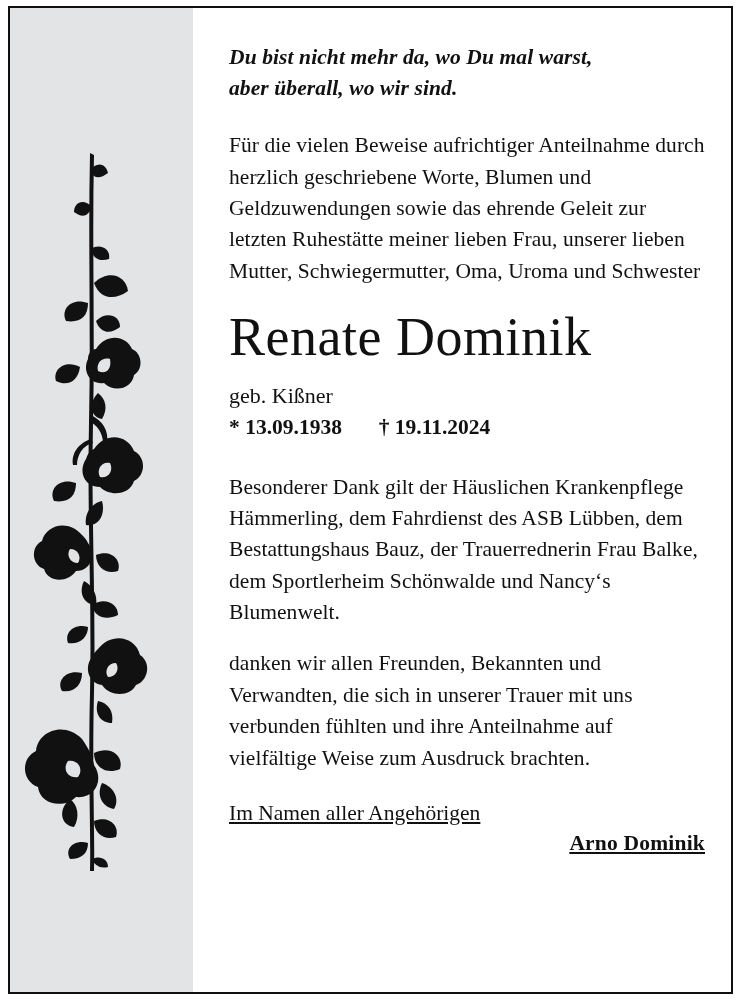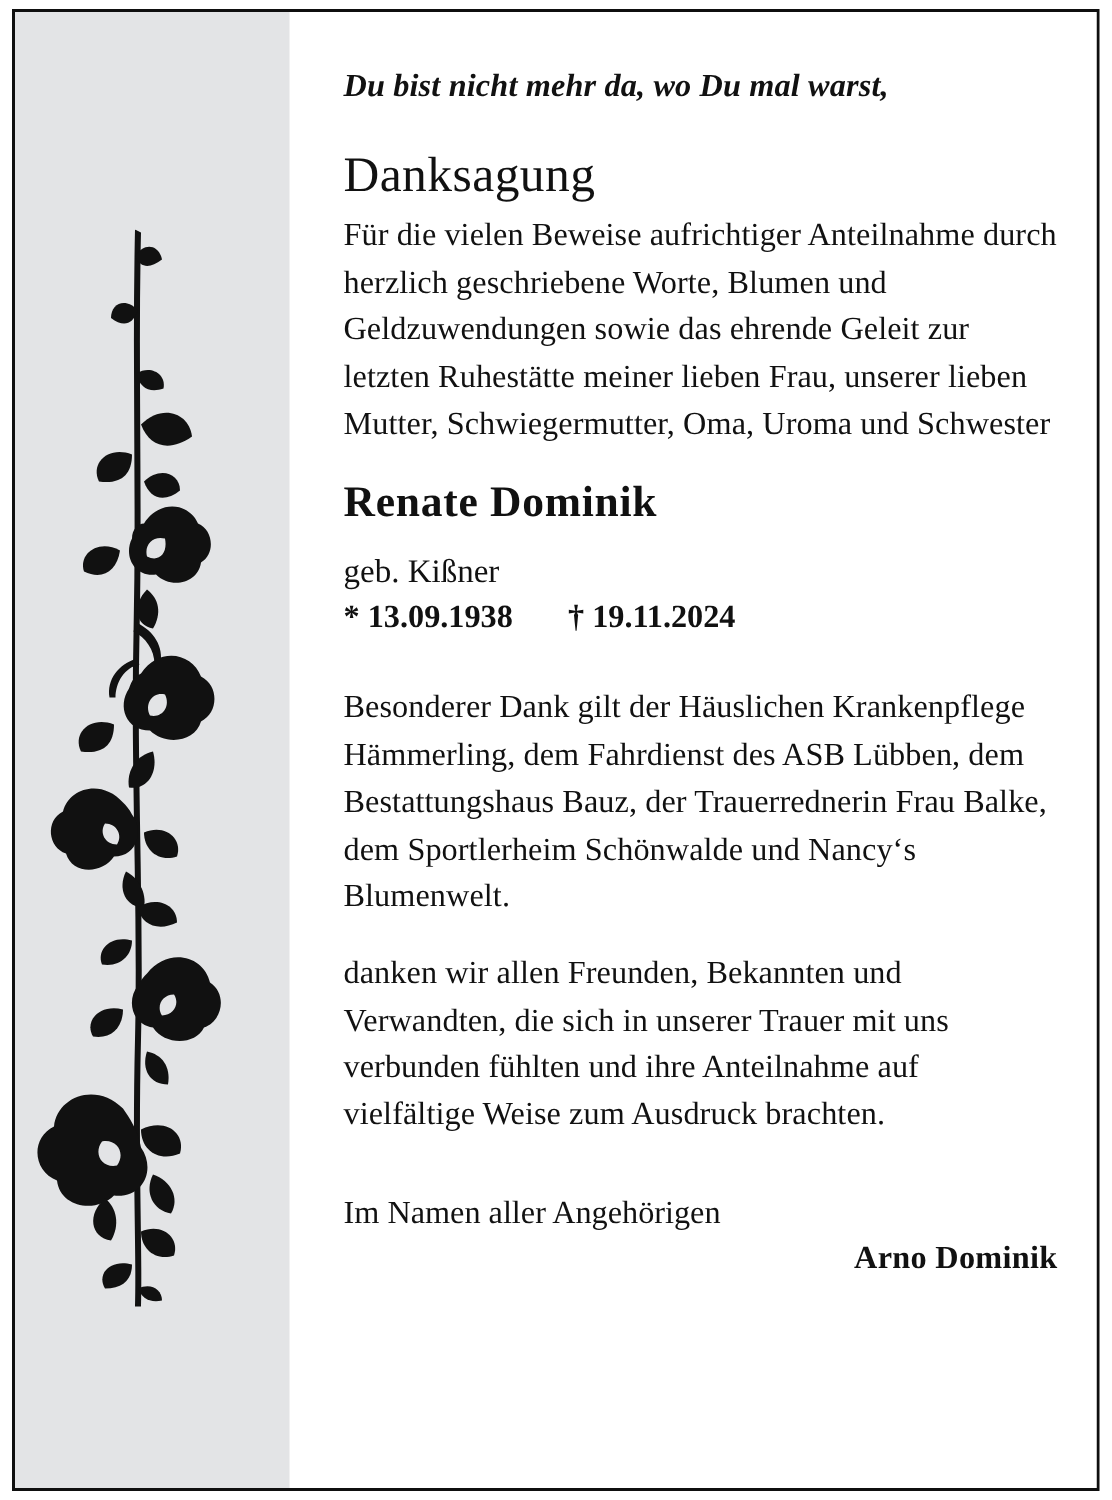--- a/index.html
+++ b/index.html
@@ -74,44 +74,45 @@
     margin: 0 0 20px 0;
     letter-spacing: 0.05px;
   }
   .para.tight {
     margin-bottom: 1px;
   }
   .name-block {
     margin: 22px 0 6px 0;
   }
   .deceased-name {
-    font-size: 29px;
+    font-size: 54px;
     line-height: 1.05;
     margin: 0 0 4px 0;
-    font-weight: bold;
+    font-weight: normal;
     letter-spacing: 0.5px;
   }
   .maiden-name {
     font-size: 22px;
     line-height: 1.3;
     margin: 16px 0 2px 0;
     font-family: Liberation Serif, serif;
   }
   .dates {
     font-size: 21.5px;
     line-height: 1.35;
     margin: 0 0 30px 0;
     font-weight: bold;
   }
   .dates .sep {
     display: inline-block;
     width: 26px;
   }
   .closing {
-    margin-top: 34px;
+    margin-top: 24px;
+    text-decoration: underline;
   }
   .closing-line {
     font-size: 21.5px;
     line-height: 1.42;
     margin: 0;
   }
   .signature {
     font-size: 21.5px;
     line-height: 1.42;
     font-weight: bold;
@@ -171,23 +172,23 @@
           <path d="M64 690 c-14 -4 -24 6 -18 16 c12 0 18 -6 18 -16z"></path>
           <path d="M68 706 c8 -4 16 0 16 8 c-8 2 -14 -2 -16 -8z"></path>
         </g>
       </svg>
     </div>
 
     <div class="content">
 
       <p class="epitaph">
         <span>Du bist nicht mehr da, wo Du mal warst,</span><br>
+        <span>aber überall, wo wir sind.</span>
       </p>
 
-      <h1 class="heading">Danksagung</h1>
 
       <p class="para tight">Für die vielen Beweise aufrichtiger Anteilnahme durch herzlich geschriebene Worte, Blumen und Geldzuwendungen sowie das ehrende Geleit zur letzten Ruhestätte meiner lieben Frau, unserer lieben Mutter, Schwiegermutter, Oma, Uroma und Schwester</p>
 
       <div class="name-block">
         <h2 class="deceased-name">Renate Dominik</h2>
         <div class="maiden-name">geb. Kißner</div>
         <div class="dates">
           <span>*</span>
           <span>13.09.1938</span>
           <span class="sep"></span>

